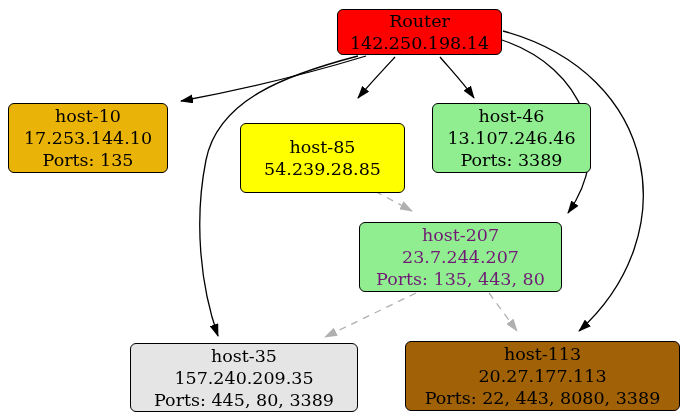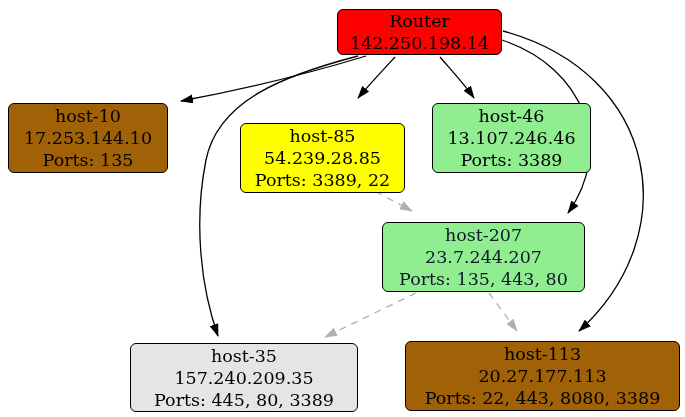--- a/index.html
+++ b/index.html
@@ -58,36 +58,35 @@
         <path d="M 341,173 L 412,211" class="edge dashed" stroke="#b0b0b0" marker-end="url(#arrow-dashed)"></path>
         <path d="M 416,293 L 325,337" class="edge dashed" stroke="#b0b0b0" marker-end="url(#arrow-dashed)"></path>
         <path d="M 489,293 L 517,331" class="edge dashed" stroke="#b0b0b0" marker-end="url(#arrow-dashed)"></path>
       </g>
   </svg>
   <div id="nodes">
       <div class="node" style="left: 337px; top: 9px; width: 165px; height: 46px; background: rgb(255, 0, 0); border-color: rgb(0, 0, 0); color: rgb(0, 0, 0);">
         <span>Router</span>
         <span>142.250.198.14</span>
       </div>
-      <div class="node" style="left: 8px; top: 103px; width: 160px; height: 70px; background: #a16207; border-color: rgb(0, 0, 0); color: rgb(0, 0, 0);">
+      <div class="node" style="left: 8px; top: 103px; width: 160px; height: 70px; background: #eab308; border-color: rgb(0, 0, 0); color: rgb(0, 0, 0);">
         <span>host-10</span>
         <span>17.253.144.10</span>
         <span>Ports: 135</span>
       </div>
       <div class="node" style="left: 240px; top: 102px; width: 165px; height: 70px; background: rgb(255, 255, 0); border-color: rgb(0, 0, 0); color: rgb(0, 0, 0); margin-top: 21px;">
         <span>host-85</span>
         <span>54.239.28.85</span>
-        <span>Ports: 3389, 22</span>
       </div>
       <div class="node" style="left: 432px; top: 103px; width: 159px; height: 70px; background: rgb(144, 238, 144); border-color: rgb(0, 0, 0); color: rgb(0, 0, 0);">
         <span>host-46</span>
         <span>13.107.246.46</span>
         <span>Ports: 3389</span>
       </div>
-      <div class="node" style="left: 382px; top: 222px; width: 203px; height: 70px; background: rgb(144, 238, 144); border-color: rgb(0, 0, 0); color: #0f172a;">
+      <div class="node" style="left: 359px; top: 222px; width: 203px; height: 70px; background: rgb(144, 238, 144); border-color: rgb(0, 0, 0); color: #701a75;">
         <span>host-207</span>
         <span>23.7.244.207</span>
         <span>Ports: 135, 443, 80</span>
       </div>
       <div class="node" style="left: 130px; top: 343px; width: 228px; height: 69px; background: #e5e5e5; border-color: rgb(0, 0, 0); color: rgb(0, 0, 0);">
         <span>host-35</span>
         <span>157.240.209.35</span>
         <span>Ports: 445, 80, 3389</span>
       </div>
       <div class="node" style="left: 405px; top: 341px; width: 275px; height: 70px; background: #a16207; border-color: rgb(0, 0, 0); color: rgb(0, 0, 0);">

